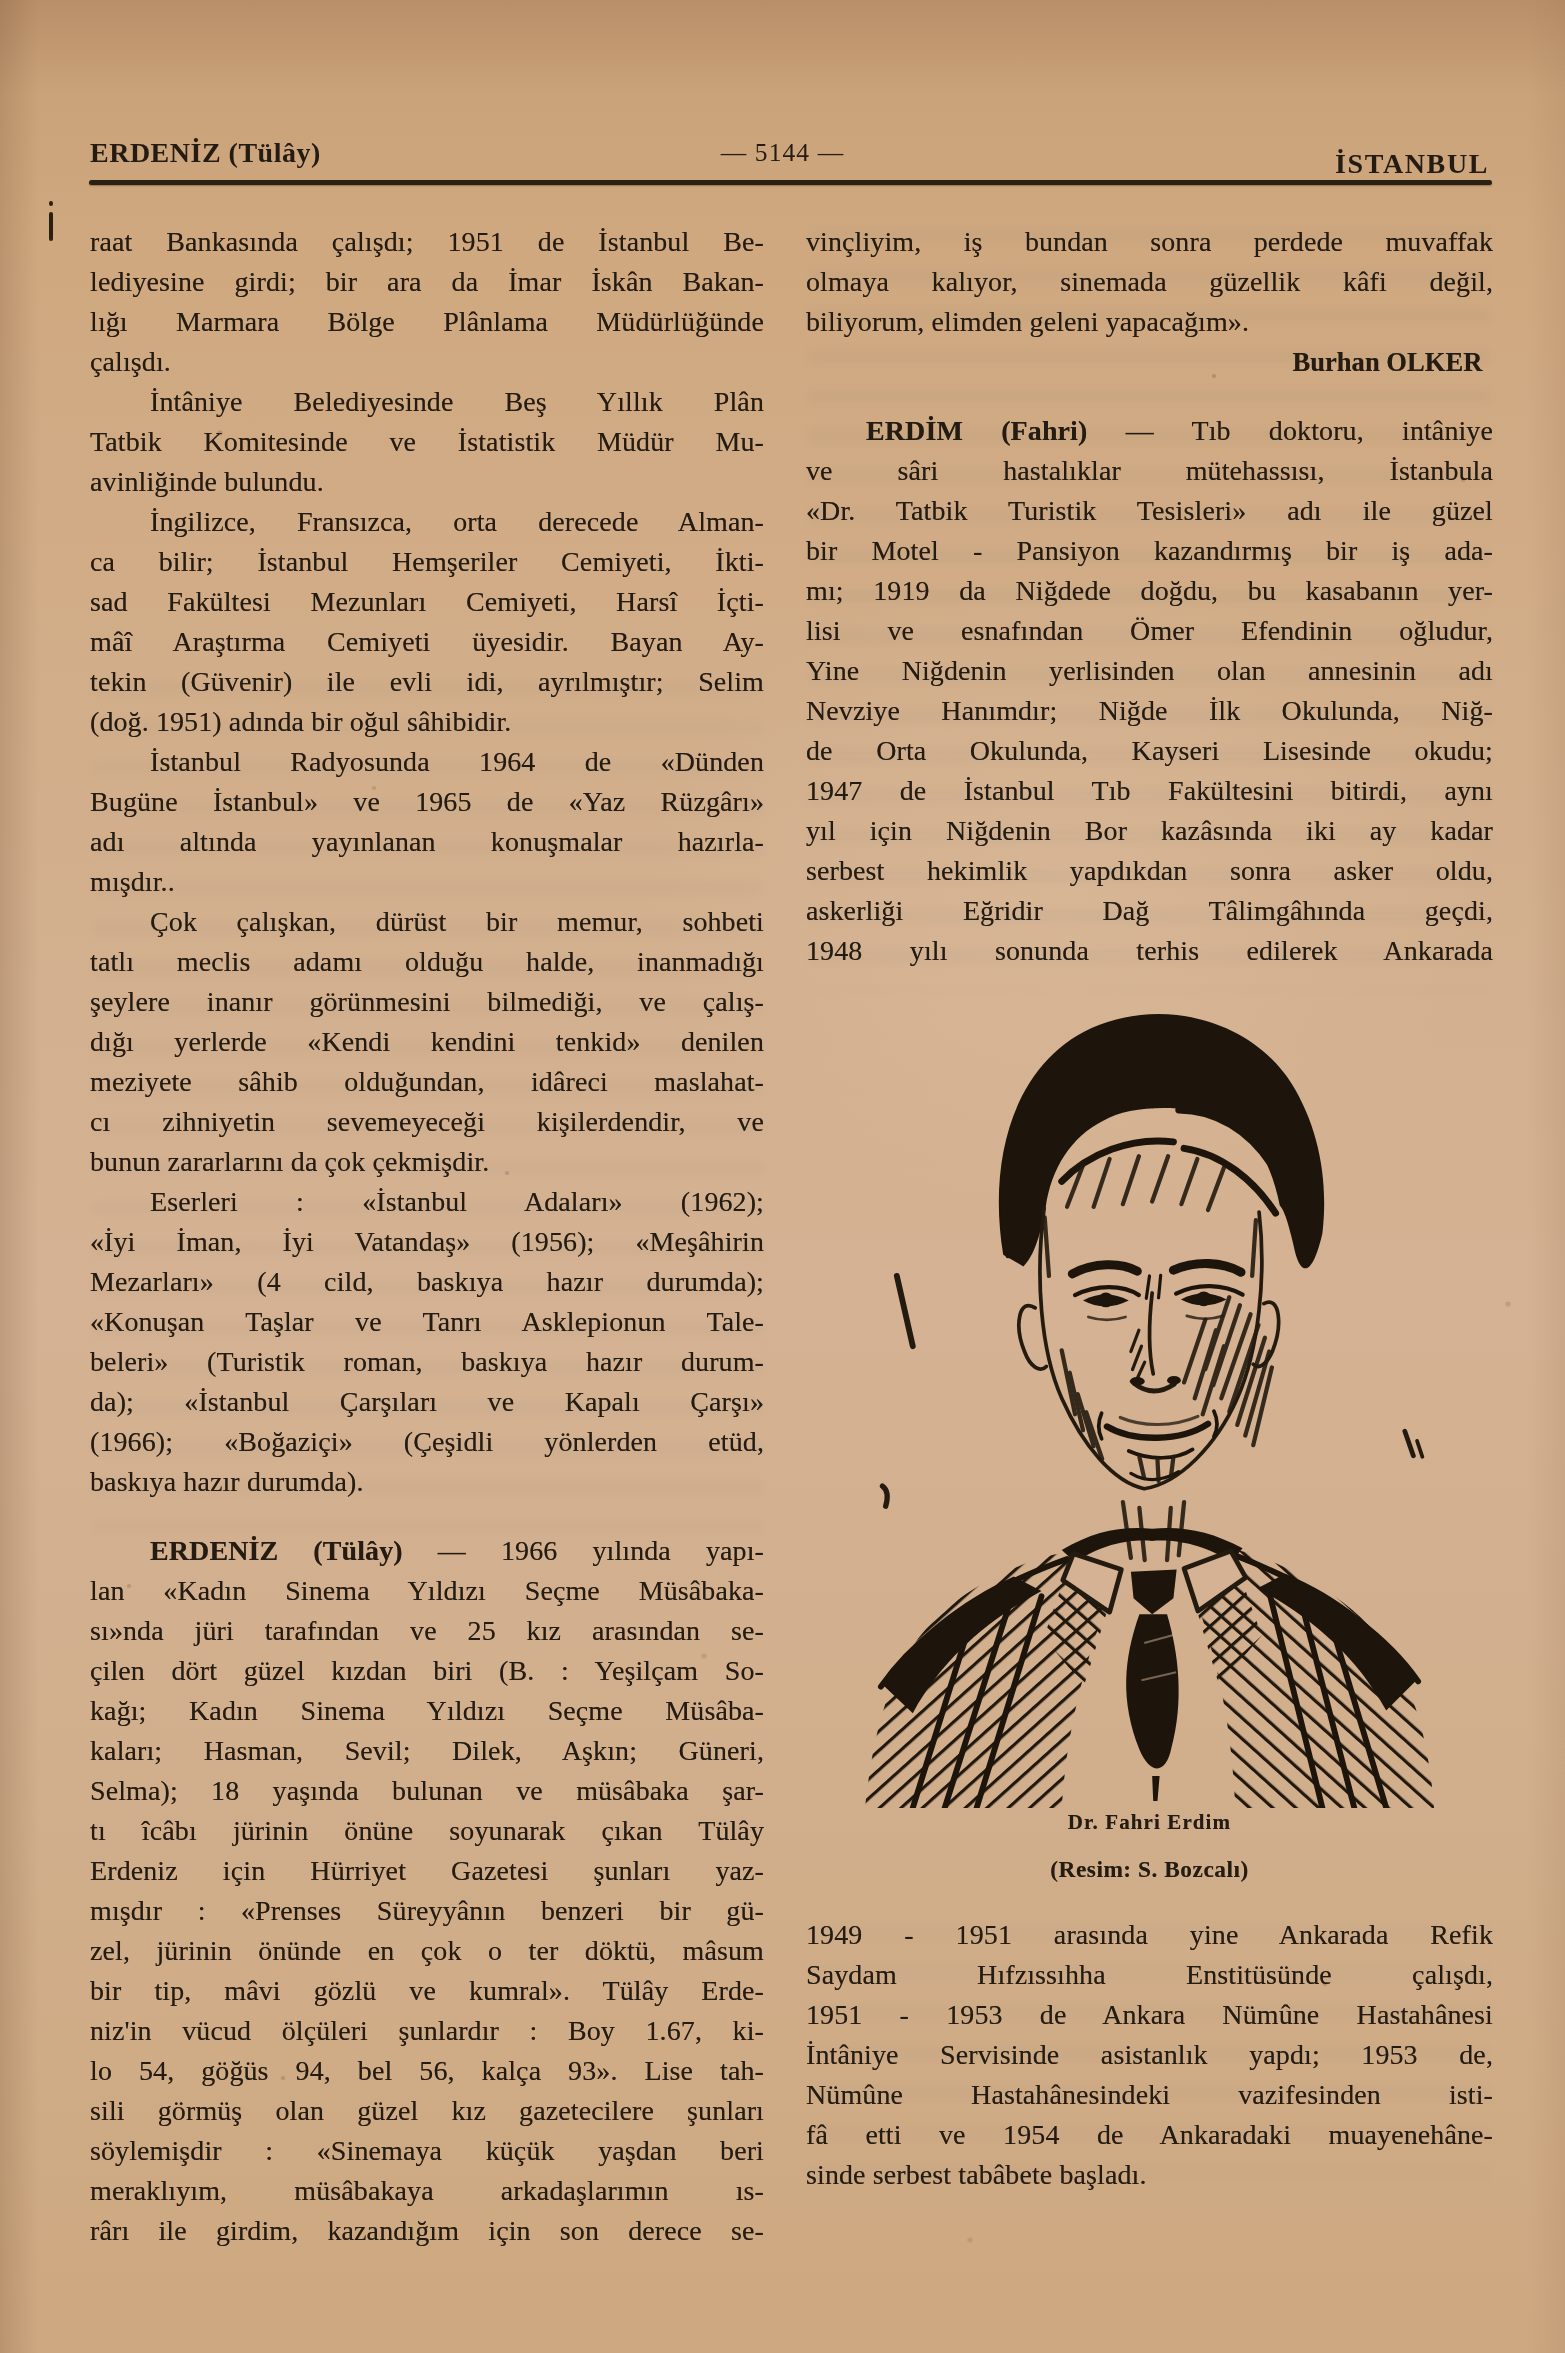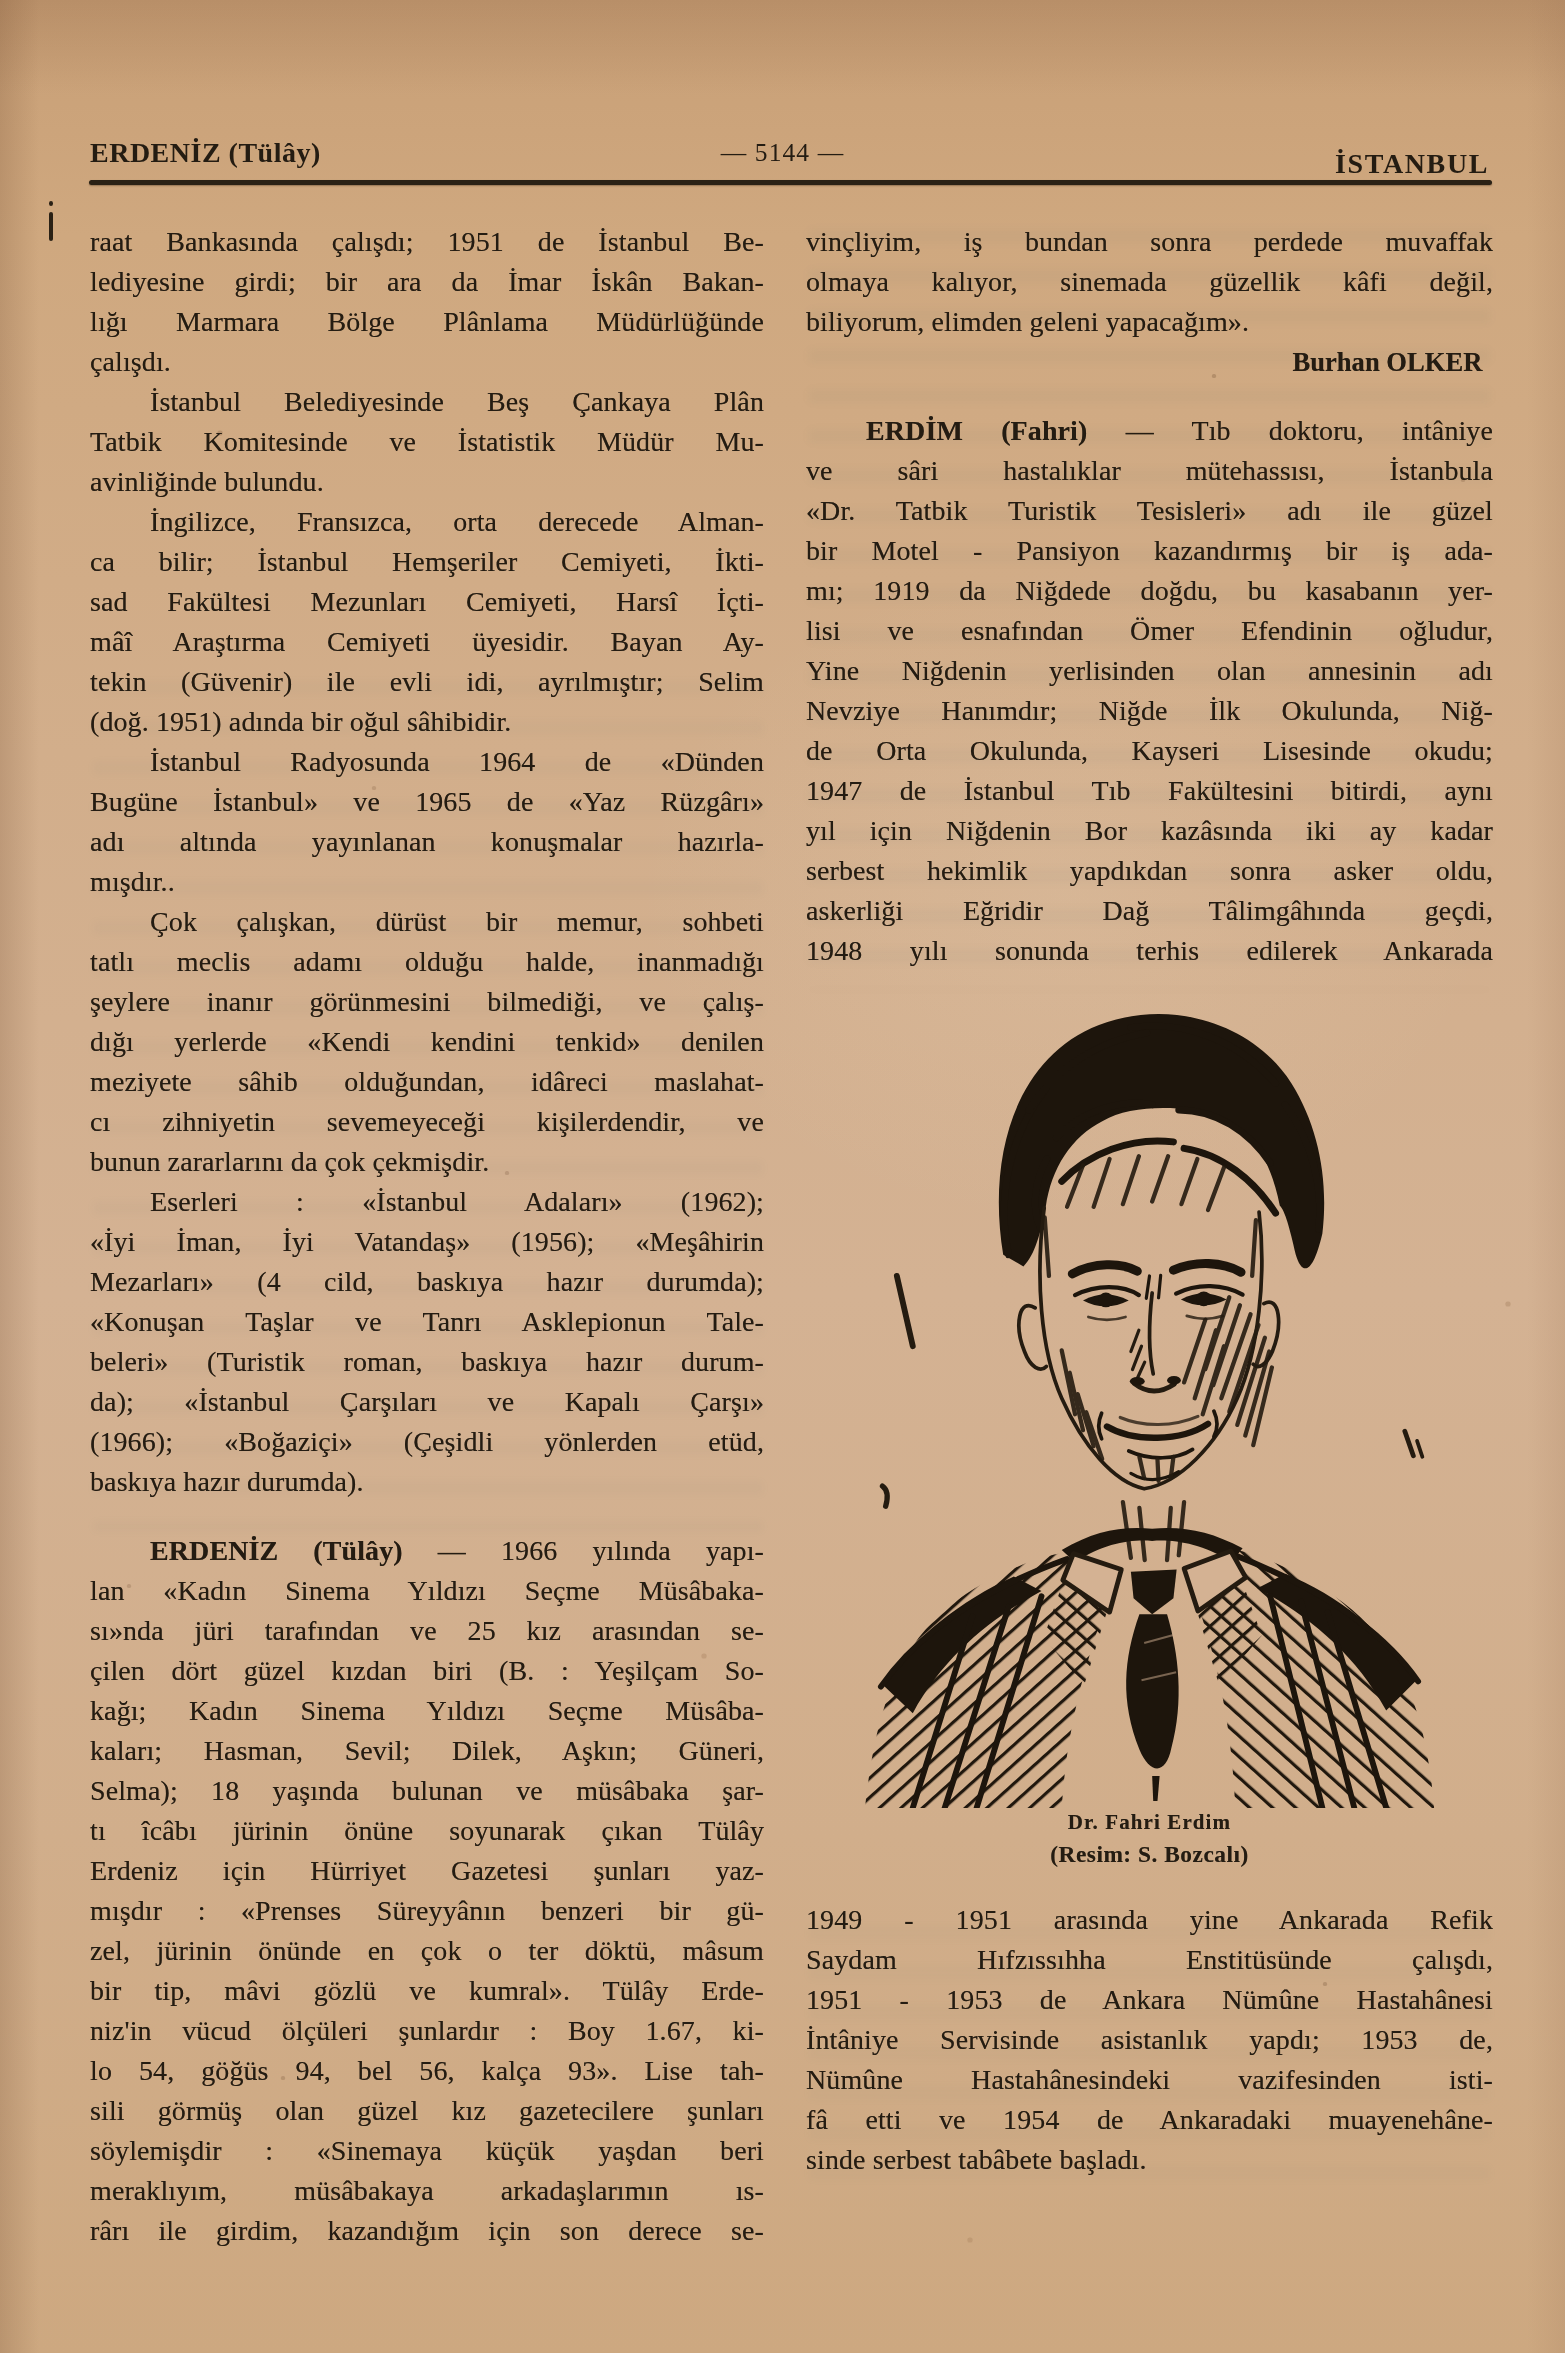--- a/index.html
+++ b/index.html
@@ -26,21 +26,21 @@
     text-align:justify;text-align-last:justify;
     letter-spacing:0.1px;text-shadow:0 0 0.5px rgba(36,28,18,.55);
   }
   .ln.end{text-align-last:left;}
   .ln.ind{text-indent:60px;}
   .sig{height:40px;line-height:40px;font-size:26.6px;font-weight:bold;text-align:right;padding-right:10.6px;text-shadow:0 0 0.5px rgba(36,28,18,.55);}
   b{font-weight:bold;}
   .portrait{margin:7.4px 0 32px;display:block;}
   .portrait svg{display:block;margin:0 auto;}
   .cap1{font-size:21px;font-weight:bold;text-align:center;margin-top:2px;letter-spacing:1.1px;text-shadow:0 0 0.5px rgba(36,28,18,.5);}
-  .cap2{font-size:23.4px;font-weight:bold;text-align:center;margin-top:6px;letter-spacing:0.5px;text-shadow:0 0 0.5px rgba(36,28,18,.45);}
+  .cap2{font-size:23.4px;font-weight:bold;text-align:center;margin-top:21px;letter-spacing:0.5px;text-shadow:0 0 0.5px rgba(36,28,18,.45);}
   .ghost{position:absolute;filter:blur(3.7px);pointer-events:none;
     background:repeating-linear-gradient(180deg, rgba(96,110,100,0.10) 0 14px, rgba(0,0,0,0) 14px 40px);}
   .g1{left:809px;top:229px;width:681px;height:761px;opacity:.5;}
   .g2{left:93px;top:681px;width:670px;height:851px;opacity:.38;}
   .g3{left:809px;top:1926px;width:681px;height:266px;opacity:.35;}
   .speckles{position:absolute;left:0;top:0;width:1.6px;height:1.6px;border-radius:50%;background:rgba(0,0,0,0);
     box-shadow:
       219px 432px 0 1.6px rgba(95,62,36,.22), 1213px 375px 0 1.1px rgba(95,62,36,.25),
       506px 1172px 0 1.1px rgba(95,62,36,.20), 703px 1655px 0 1.6px rgba(120,80,45,.18),
       1384px 793px 0 1.1px rgba(95,62,36,.22), 1507px 1303px 0 1.6px rgba(120,80,45,.20),
@@ -63,21 +63,21 @@
   <div class="hdr-page">— 5144 —</div>
   <div class="hdr-vol">İSTANBUL</div>
   <div class="rule"></div>
   <div class="stray-i"></div>
 
   <div class="col col-left">
       <div class="ln">raat Bankasında çalışdı; 1951 de İstanbul Be-</div>
       <div class="ln">lediyesine girdi; bir ara da İmar İskân Bakan-</div>
       <div class="ln">lığı Marmara Bölge Plânlama Müdürlüğünde</div>
       <div class="ln end">çalışdı.</div>
-      <div class="ln ind">İstanbul Belediyesinde Beş Çankaya   Plân</div>
+      <div class="ln ind">İntâniye Belediyesinde Beş Yıllık   Plân</div>
       <div class="ln">Tatbik Komitesinde ve İstatistik Müdür Mu-</div>
       <div class="ln end">avinliğinde bulundu.</div>
       <div class="ln ind">İngilizce, Fransızca, orta derecede Alman-</div>
       <div class="ln">ca bilir; İstanbul Hemşeriler  Cemiyeti, İkti-</div>
       <div class="ln">sad Fakültesi Mezunları Cemiyeti, Harsî İçti-</div>
       <div class="ln">mâî Araştırma Cemiyeti üyesidir. Bayan Ay-</div>
       <div class="ln">tekin (Güvenir) ile evli idi, ayrılmıştır; Selim</div>
       <div class="ln end">(doğ. 1951) adında bir oğul sâhibidir.</div>
       <div class="ln ind">İstanbul Radyosunda 1964 de «Dünden</div>
       <div class="ln">Bugüne İstanbul» ve 1965 de «Yaz  Rüzgârı»</div>

